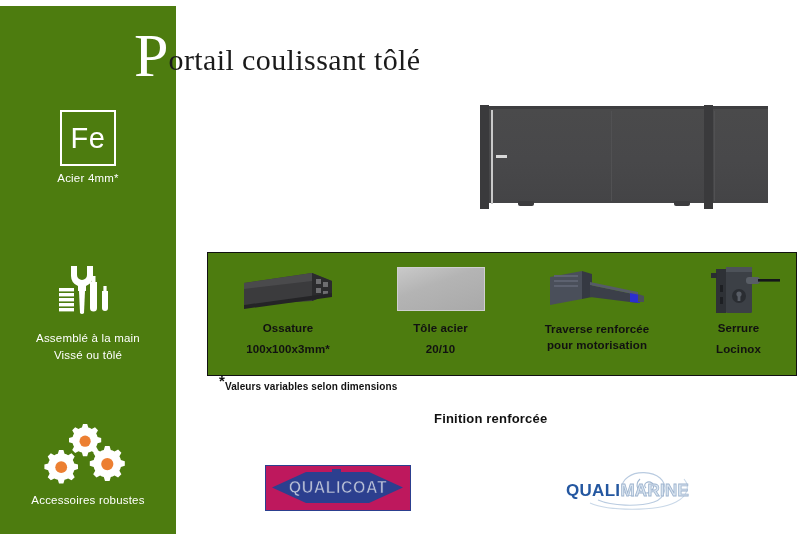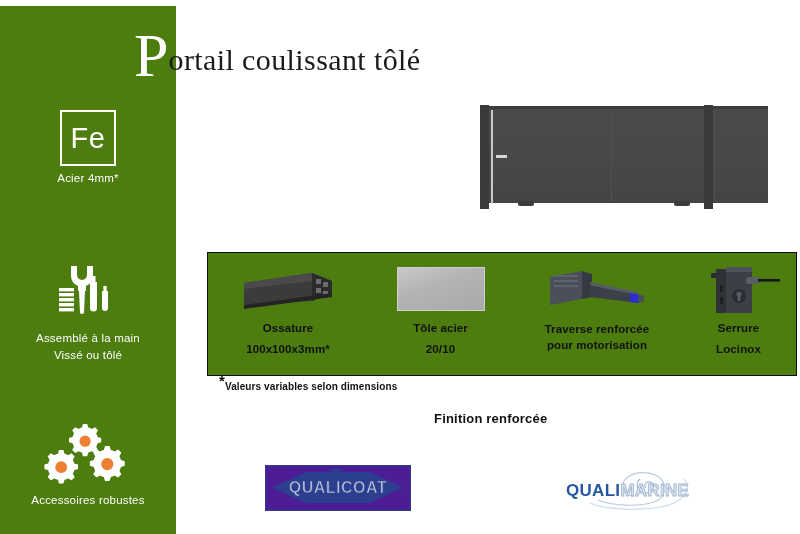--- a/index.html
+++ b/index.html
@@ -262,21 +262,21 @@
 
   
   .qualicoat {
     position: absolute;
     left: 265px;
     top: 465px;
     width: 146px;
     height: 46px;
     border: 1.5px solid #2c3f8f;
     box-sizing: border-box;
-    background: #4c1d95;
+    background: #be185d;
   }
   .qc-text {
     position: absolute;
     left: 0; top: 0;
     width: 100%; height: 100%;
     display: flex;
     align-items: center;
     justify-content: center;
     font-size: 16px;
     font-weight: bold;

